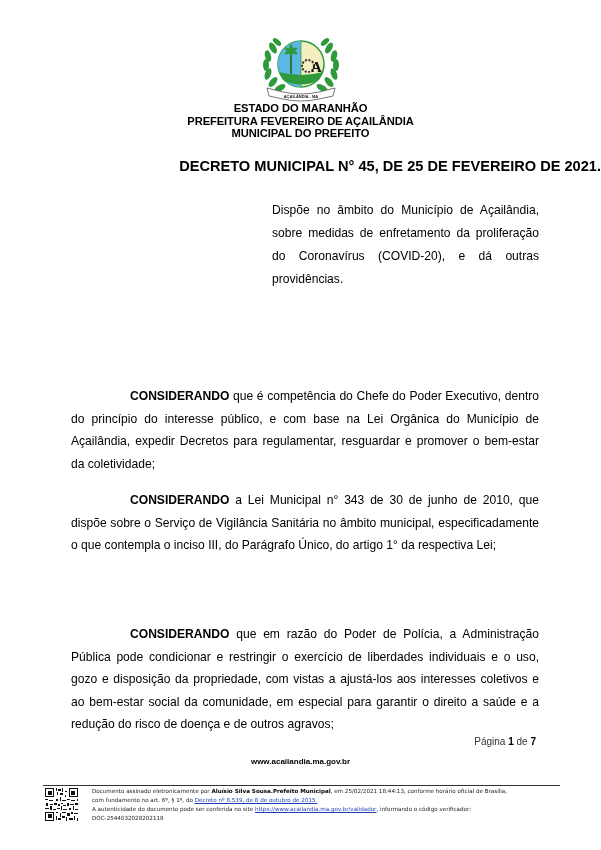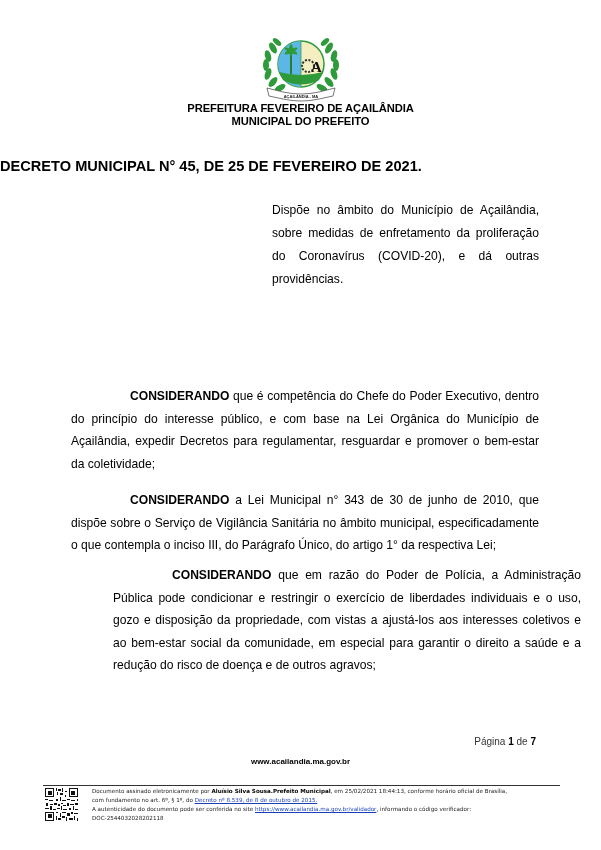--- a/index.html
+++ b/index.html
@@ -40,21 +40,21 @@
       font-size: 11.2px;
       line-height: 12.6px;
       letter-spacing: -0.1px;
     }
     .header-lines div { white-space: nowrap; }
     .title {
       position: absolute;
       left: 0;
       width: 601px;
       top: 157px;
-      text-align: left;
+      text-align: right;
       font-weight: bold;
       font-size: 14.6px;
       line-height: 18px;
       white-space: nowrap;
     }
     .ementa {
       position: absolute;
       left: 272px;
       top: 199px;
       width: 267px;
@@ -67,21 +67,21 @@
       left: 71px;
       width: 468px;
       font-size: 12.1px;
       line-height: 22.6px;
       text-align: justify;
       text-indent: 59px;
     }
     .p1 { top: 302px; }
     .p2 { top: 385px; }
     .p3 { top: 489px; }
-    .p4 { top: 564px; margin-left: 42px; }
+    .p4 { top: 623px; }
     .paragraph b { font-weight: bold; }
     .pagenum {
       position: absolute;
       right: 65px;
       top: 736px;
       font-size: 10px;
       color: #333;
       white-space: nowrap;
     }
     .pagenum b { color: #000; }
@@ -166,20 +166,21 @@
 
     <circle cx="55" cy="40" r="6" fill="none" stroke="#333" stroke-width="2" stroke-dasharray="2 1.5"></circle>
     <text x="58" y="46" font-family="Liberation Serif, serif" font-weight="bold" font-size="15" fill="#111">A</text>
     <line x1="48" y1="15" x2="48" y2="61" stroke="#2e9a3a" stroke-width="0.7"></line>
 
     <path d="M14 62 L30 66 Q48 70 66 66 L82 62 L80 70 L66 73 Q48 77 30 73 L16 70 Z" fill="#fff" stroke="#555" stroke-width="0.8"></path>
     <text x="48" y="71.5" text-anchor="middle" font-family="Liberation Sans, sans-serif" font-size="4" font-weight="bold" fill="#222">AÇAILÂNDIA - MA</text>
   </svg>
 
   <div class="header-lines">
+    <div>ESTADO DO MARANHÃO</div>
     <div>PREFEITURA FEVEREIRO DE AÇAILÂNDIA</div>
     <div>MUNICIPAL DO PREFEITO</div>
   </div>
 
   <div class="title">DECRETO MUNICIPAL N° 45, DE 25 DE FEVEREIRO DE 2021.</div>
 
   <div class="ementa">Dispõe no âmbito do Município de Açailândia, sobre medidas de enfretamento da proliferação do Coronavírus (COVID-20), e dá outras providências.</div>
 
 
   <div class="paragraph p2"><b>CONSIDERANDO</b><span> que é competência do Chefe do Poder Executivo, dentro do princípio do interesse público, e com base na Lei Orgânica do Município de Açailândia, expedir Decretos para regulamentar, resguardar e promover o bem-estar da coletividade;</span></div>

